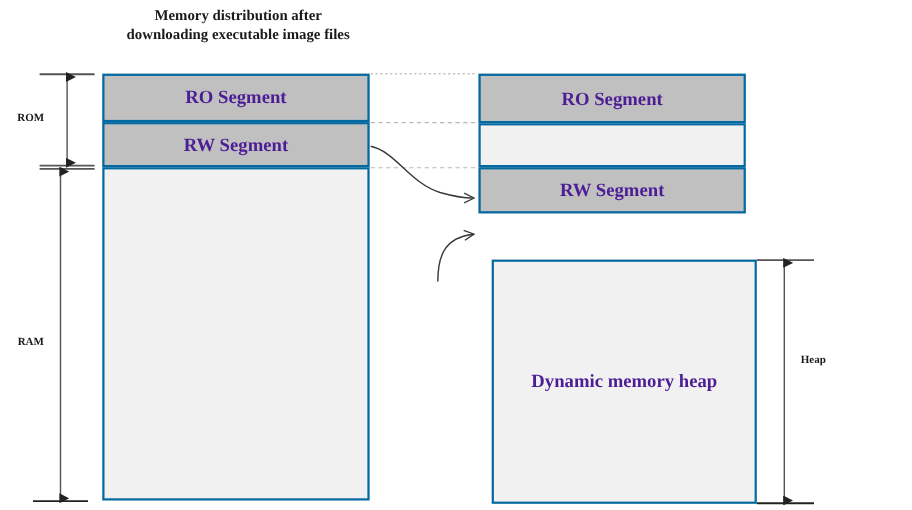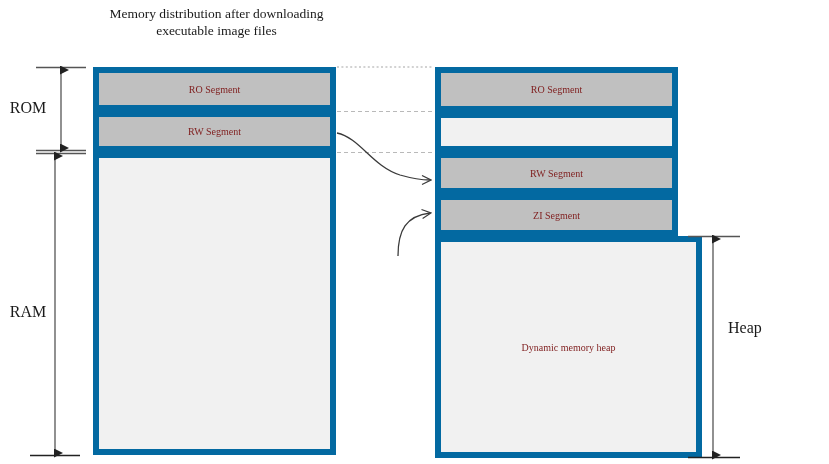--- a/index.html
+++ b/index.html
@@ -8,49 +8,50 @@
     background: #ffffff;
   }
   #root {
     position: relative;
     width: 829px;
     height: 464px;
     background: #ffffff;
     font-family: "Liberation Serif", "DejaVu Serif", serif;
     color: #1a1a1a;
     overflow: hidden;
+    font-weight: bold;
   }
   .title {
     position: absolute;
     text-align: center;
     font-size: 13.5px;
     line-height: 17px;
     color: #1a1a1a;
     white-space: pre-line;
   }
   #title-left  { left: 104px; top: 5px;  width: 225px; }
   #title-right { left: 447px; top: 12px; width: 255px; }
 
   .seg {
     position: absolute;
     box-sizing: border-box;
-    border: 6px solid #0369a1;
+    border: 2px solid #0369a1;
     display: flex;
     align-items: center;
     justify-content: center;
-    font-size: 10px;
-    color: #7f1d1d;
+    font-size: 17px;
+    color: #4c1d95;
   }
   .seg.dark  { background: #c0c0c0; }
   .seg.light { background: #f1f1f1; }
   .seg .lbl { pointer-events: none; }
 
   .bracket-label {
     position: absolute;
-    font-size: 16px;
+    font-size: 10px;
     line-height: 16px;
     color: #1a1a1a;
     text-align: center;
     white-space: pre-line;
   }
 
   svg.overlay {
     position: absolute;
     left: 0; top: 0;
     width: 829px; height: 464px;
@@ -76,24 +77,21 @@
 
   <div class="seg dark" style="left:435px; top:67px; width:243px; height:45px;">
     <span class="lbl">RO Segment</span>
   </div>
   <div class="seg light" style="left:435px; top:112px; width:243px; height:40px;">
     <span class="lbl"></span>
   </div>
   <div class="seg dark" style="left:435px; top:152px; width:243px; height:42px;">
     <span class="lbl">RW Segment</span>
   </div>
-  <div class="seg dark" style="left:435px; top:194px; width:243px; height:42px;">
-    <span class="lbl">ZI Segment</span>
-  </div>
-  <div class="seg light" style="left:435px; top:236px; width:267px; height:222px;">
+  <div class="seg light" style="left:447px; top:236px; width:241px; height:222px;">
     <span class="lbl">Dynamic memory heap</span>
   </div>
 
   <div class="bracket-label" style="left:2px; top:100px; width:52px;">ROM</div>
   <div class="bracket-label" style="left:2px; top:304px; width:52px;">RAM</div>
   <div class="bracket-label" style="left:728px; top:320px; width:56px; text-align:left;">Heap</div>
 
   <svg class="overlay" viewBox="0 0 829 464" xmlns="http://www.w3.org/2000/svg">
     <defs>
       <marker id="arrowUp" markerWidth="9" markerHeight="9" refX="4.5" refY="8" orient="auto" markerUnits="userSpaceOnUse">

